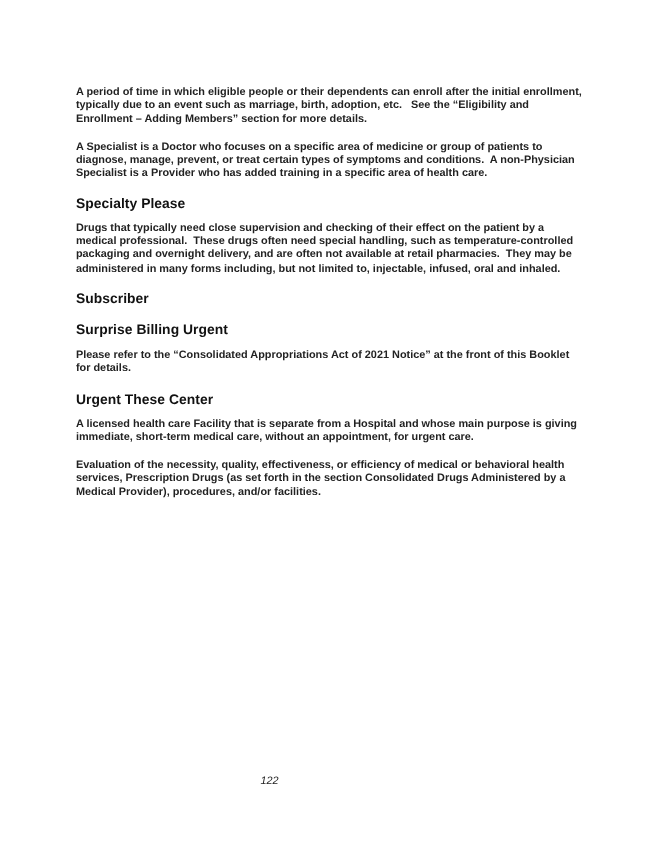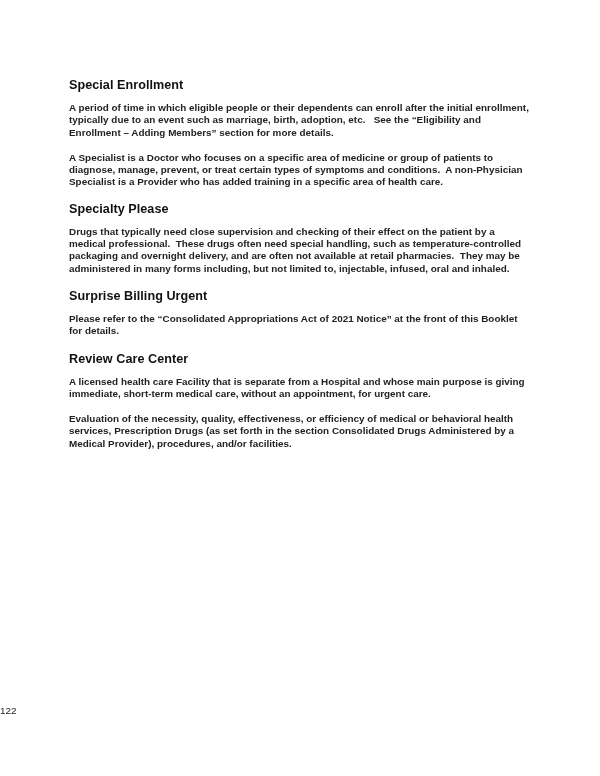--- a/index.html
+++ b/index.html
@@ -68,56 +68,58 @@
   .section.s-subscriber    { margin-bottom: 14px; }
   .section.s-surprise      { margin-bottom: 14px; }
   .section.s-urgent        { margin-bottom: 13px; }
   .section.s-utilization   { margin-bottom: 0; }
 
   #page-number {
     position: absolute;
     left: 0;
     top: 705px;
     width: 490px;
+    text-align: center;
     font-size: 9.9px;
     line-height: 12px;
     color: #222222;
+    font-style: italic;
   }
 </style>
 </head>
 <body>
 
 <div id="page">
 
   <div id="content">
 
     <section class="section s-special">
-      <h2 class="sec-heading">Special Enrollment</h2>
       <p class="sec-body">A period of time in which eligible people or their dependents can enroll after the initial enrollment, typically due to an event such as marriage, birth, adoption, etc.   See the “Eligibility and Enrollment – Adding Members” section for more details.</p>
     </section>
 
     <section class="section s-specialist">
       <p class="sec-body">A Specialist is a Doctor who focuses on a specific area of medicine or group of patients to diagnose, manage, prevent, or treat certain types of symptoms and conditions.  A non-Physician Specialist is a Provider who has added training in a specific area of health care.</p>
     </section>
 
     <section class="section s-specialty">
       <h2 class="sec-heading">Specialty Please</h2>
       <p class="sec-body">Drugs that typically need close supervision and checking of their effect on the patient by a medical professional.  These drugs often need special handling, such as temperature-controlled packaging and overnight delivery, and are often not available at retail pharmacies.  They may be administered in many forms including, but not limited to, injectable, infused, oral and inhaled.</p>
     </section>
 
     <section class="section s-subscriber">
+      <h2 class="sec-heading">Subscriber</h2>
     </section>
 
     <section class="section s-surprise">
       <h2 class="sec-heading">Surprise Billing Urgent</h2>
       <p class="sec-body">Please refer to the “Consolidated Appropriations Act of 2021 Notice” at the front of this Booklet for details.</p>
     </section>
 
     <section class="section s-urgent">
-      <h2 class="sec-heading">Review Care Center</h2>
+      <h2 class="sec-heading">Urgent These Center</h2>
       <p class="sec-body">A licensed health care Facility that is separate from a Hospital and whose main purpose is giving immediate, short-term medical care, without an appointment, for urgent care.</p>
     </section>
 
     <section class="section s-utilization">
       <p class="sec-body">Evaluation of the necessity, quality, effectiveness, or efficiency of medical or behavioral health services, Prescription Drugs (as set forth in the section Consolidated Drugs Administered by a Medical Provider), procedures, and/or facilities.</p>
     </section>
 
   </div>
 
   <div id="page-number">122</div>

